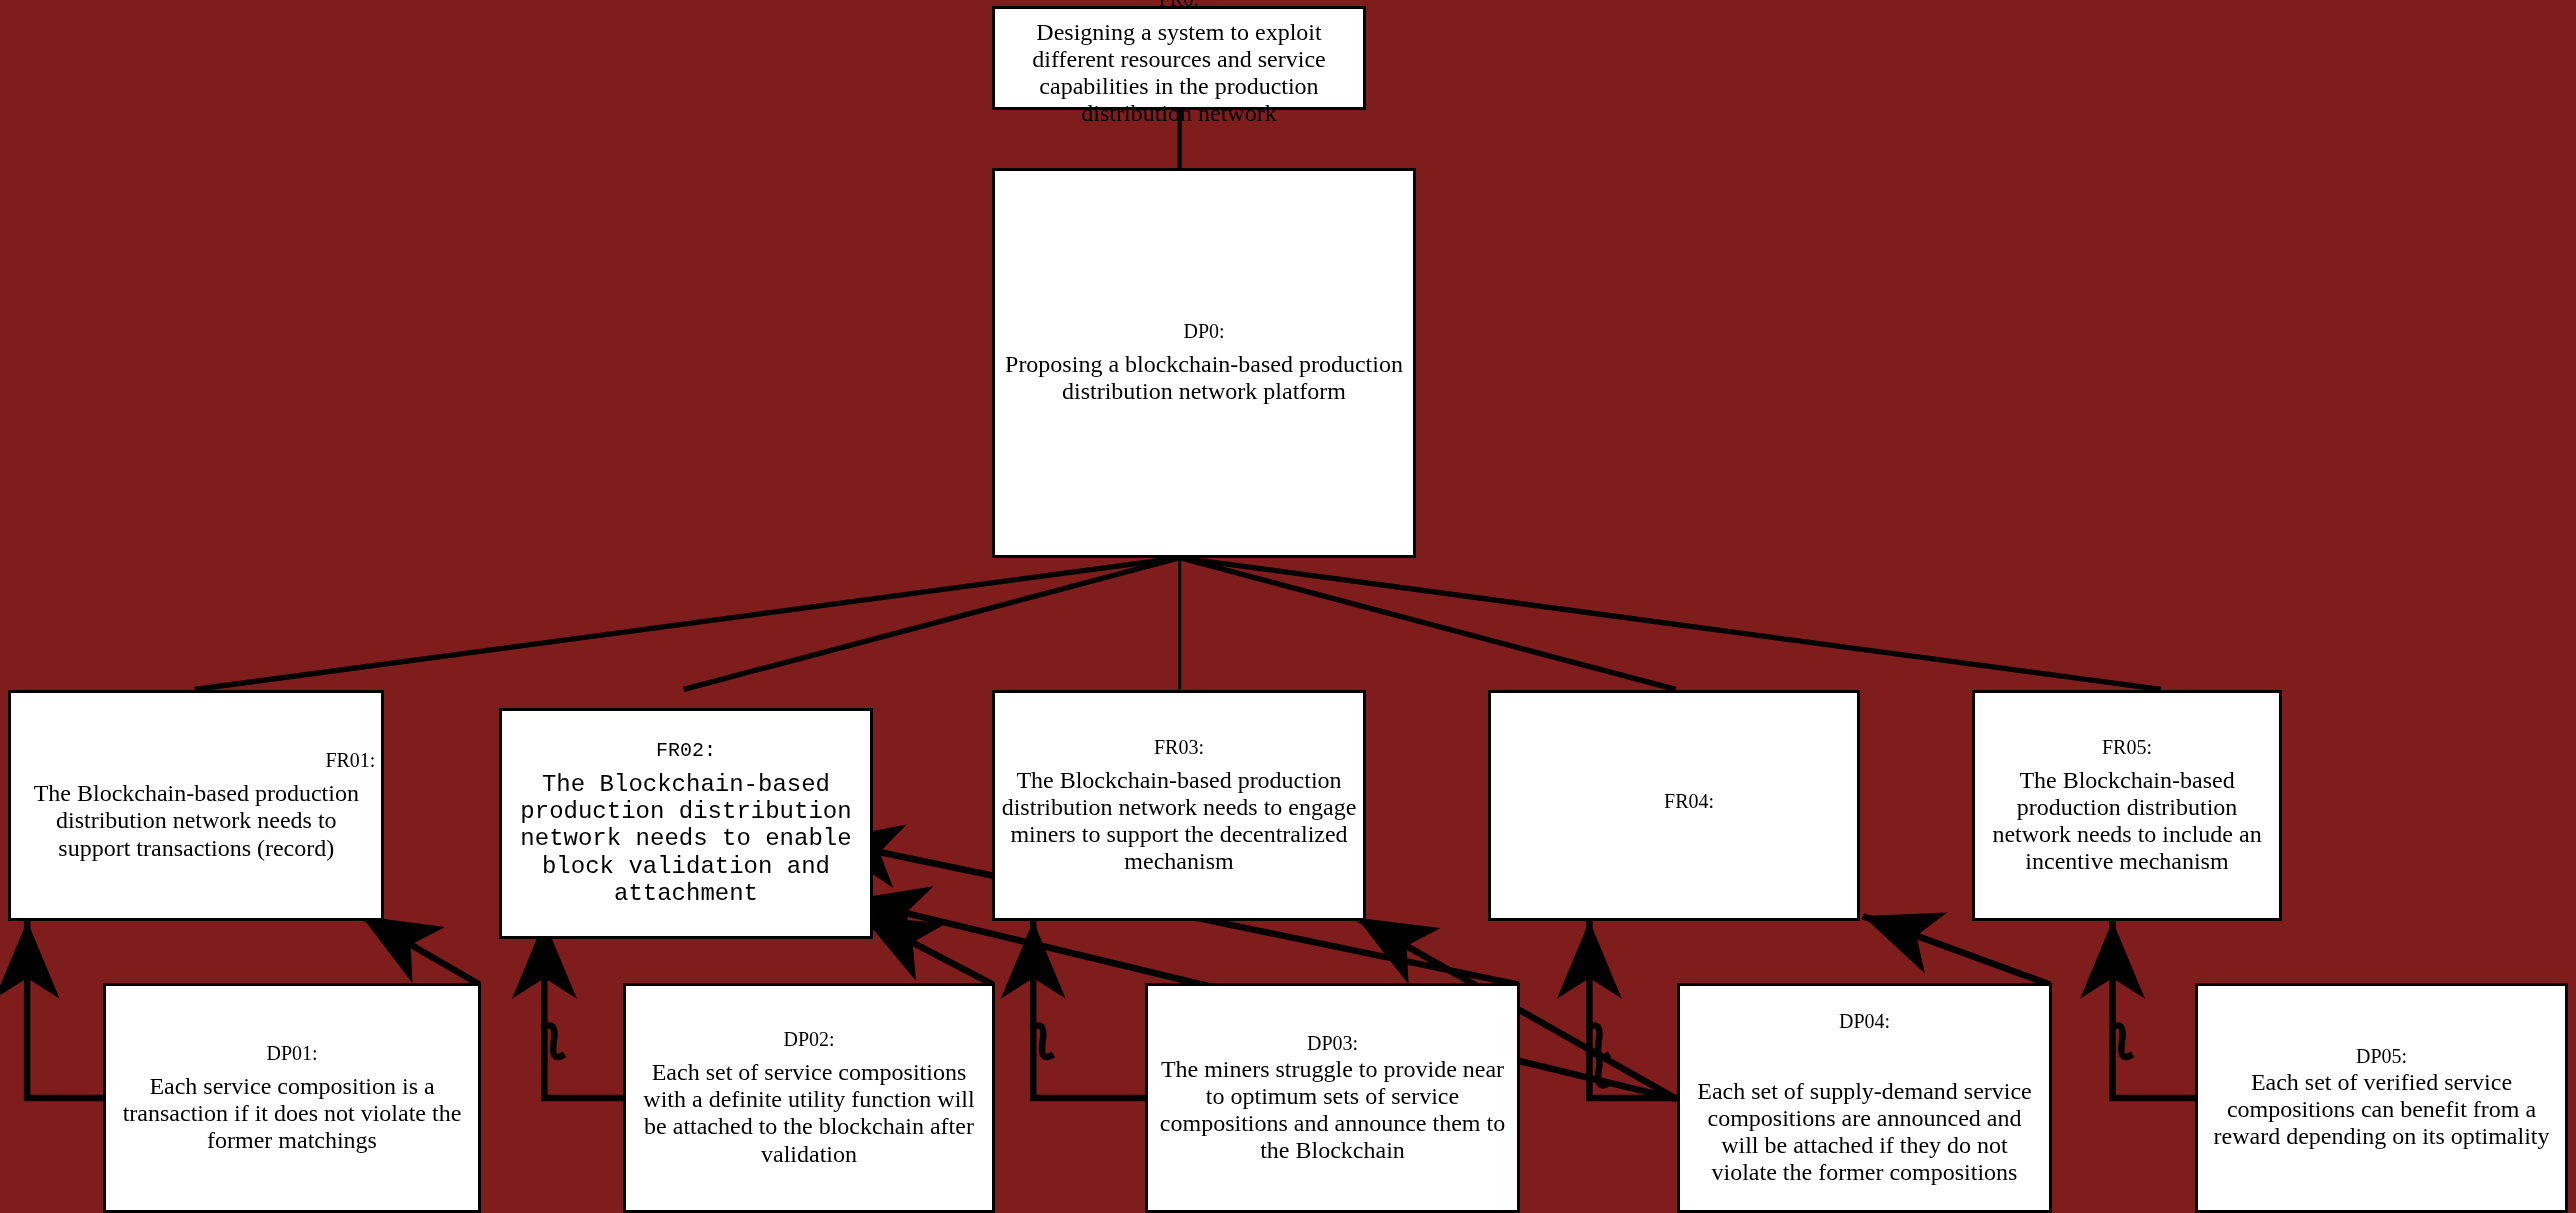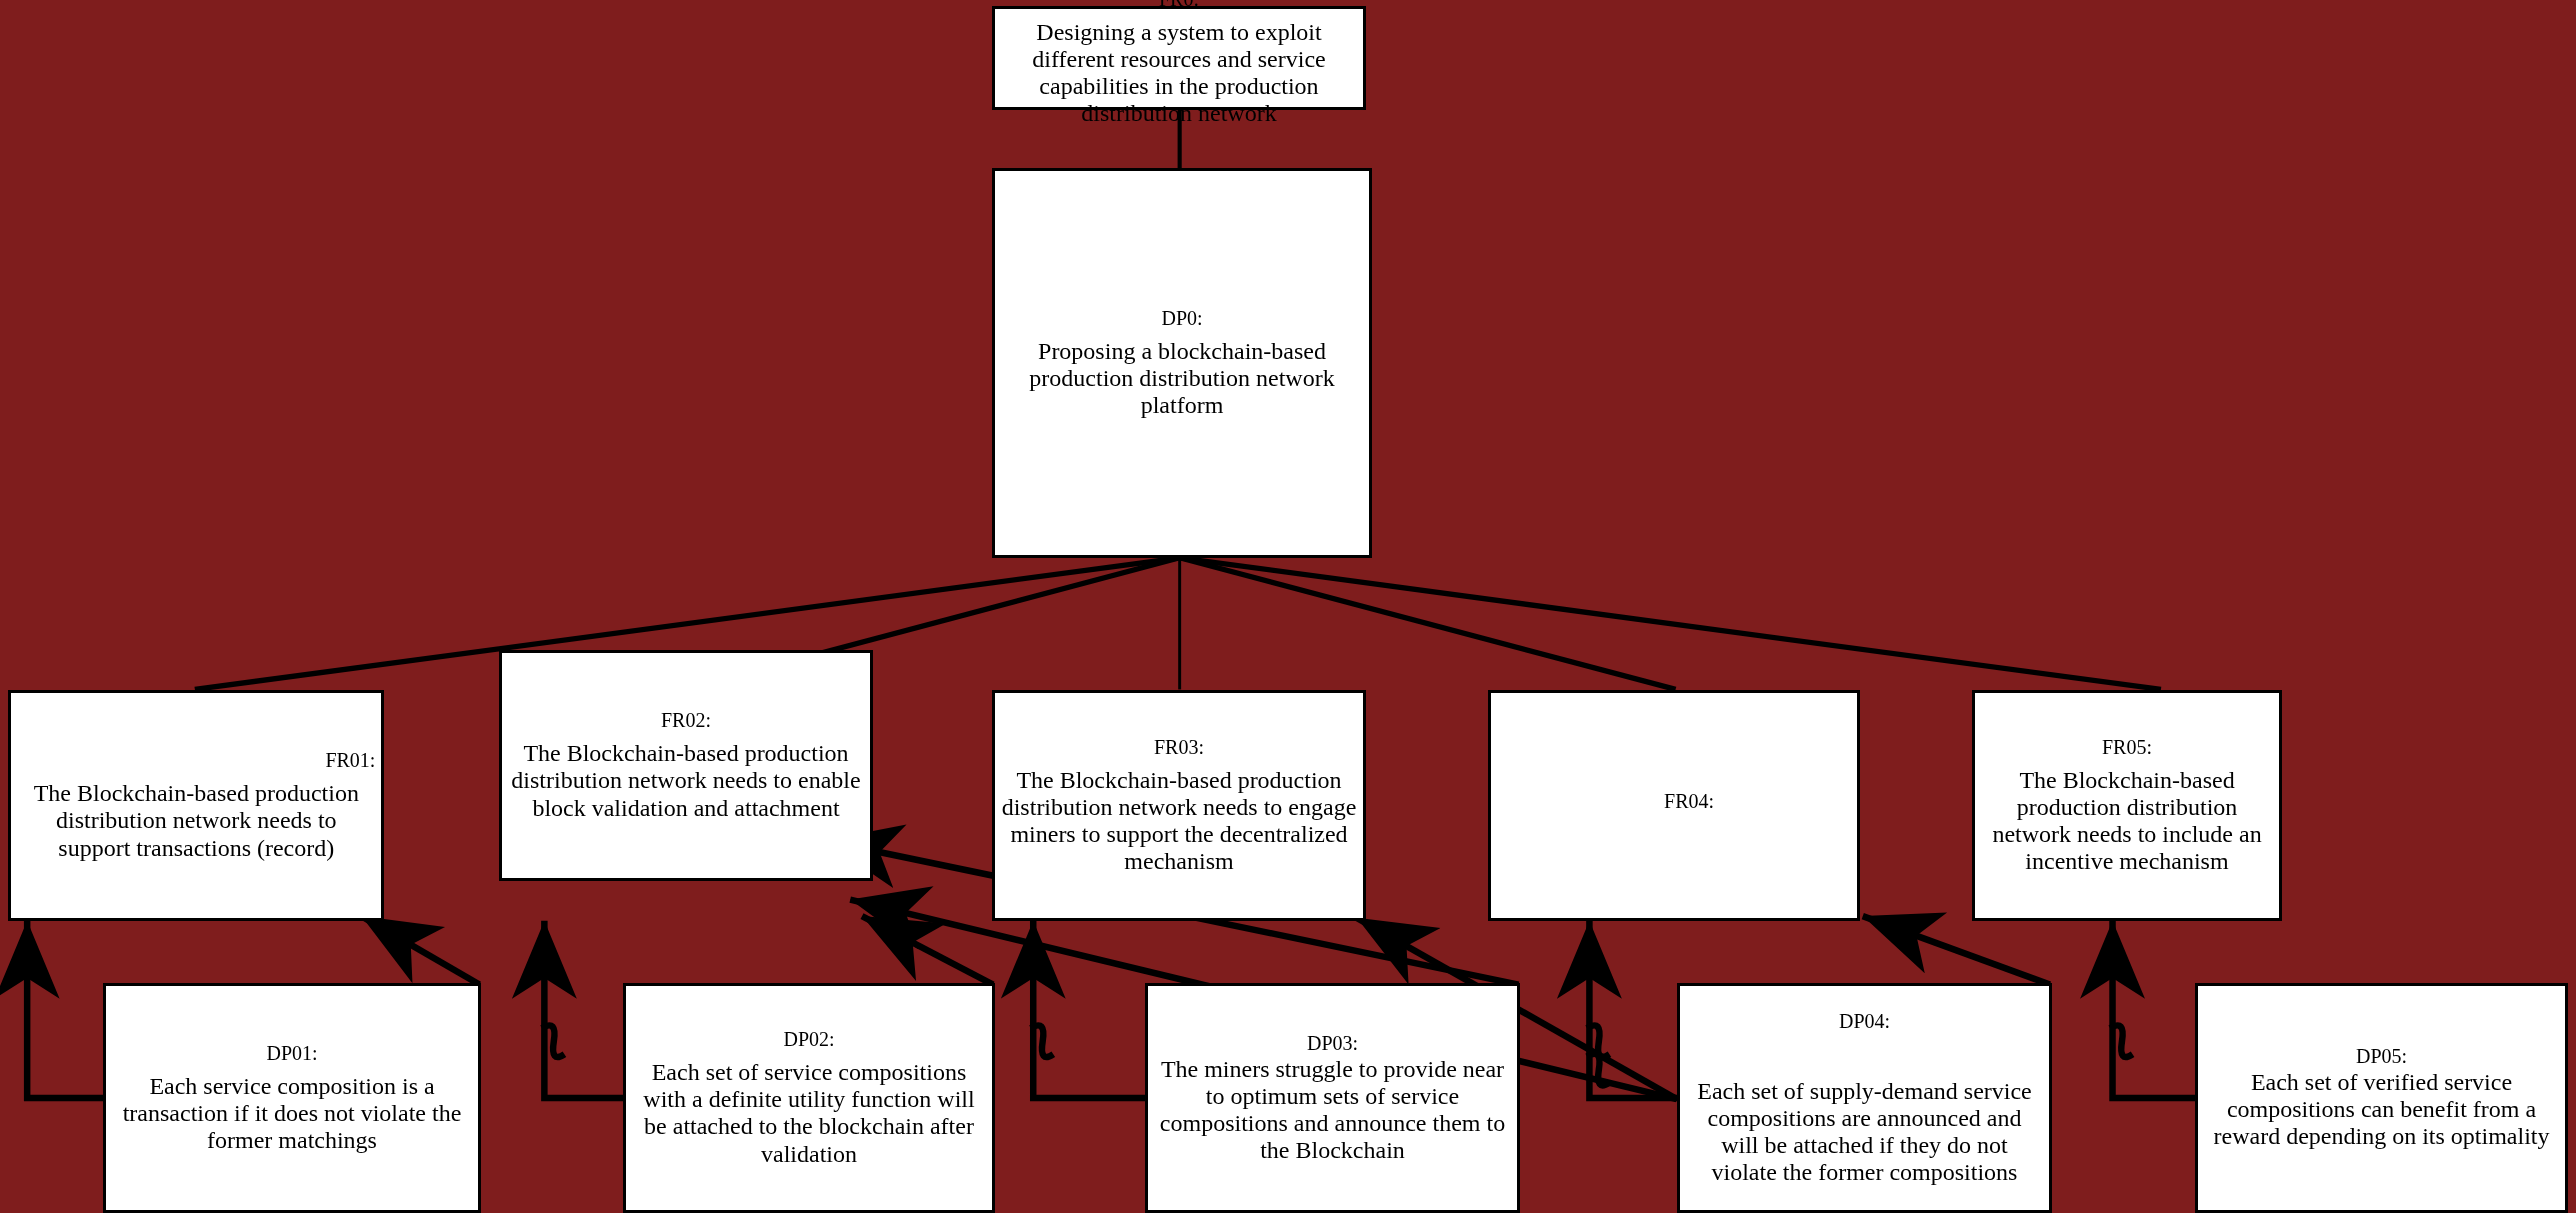--- a/index.html
+++ b/index.html
@@ -112,31 +112,31 @@
       <path d="M2688,1790 q26,-16 20,22 q-6,38 18,22"></path>
       <path d="M3574,1742 q26,-16 20,22 q-6,38 18,22"></path>
     </g>
   </svg>
 
   <div class="node" style="left:992px;top:5.9px;width:374px;height:104px;">
     <span class="code">FR0:</span>
     <span class="desc">Designing a system to exploit different resources and service capabilities in the production distribution network</span>
   </div>
 
-  <div class="node" style="left:992px;top:168px;width:380px;height:390px;">
+  <div class="node" style="left:992px;top:168px;width:424px;height:390px;">
     <span class="code">DP0:</span>
     <span class="desc">Proposing a blockchain-based production distribution network platform</span>
   </div>
 
   <div class="node z-top" style="left:8.3px;top:690px;width:376px;height:231px;align-items:flex-end;">
     <span class="code">FR01:</span>
     <span class="desc">The Blockchain-based production distribution network needs to support transactions (record)</span>
   </div>
 
-  <div class="node z-top" style="left:499px;top:650px;width:374px;height:231px;">
+  <div class="node z-top" style="left:499px;top:708px;width:374px;height:231px;font-family:Liberation Mono, monospace;">
     <span class="code">FR02:</span>
     <span class="desc">The Blockchain-based production distribution network needs to enable block validation and attachment</span>
   </div>
 
   <div class="node z-top" style="left:992px;top:690px;width:374px;height:231px;">
     <span class="code">FR03:</span>
     <span class="desc">The Blockchain-based production distribution network needs to engage miners to support the decentralized mechanism</span>
   </div>
 
   <div class="node z-top" style="left:1488px;top:690px;width:372px;height:231px;padding-left:36px;">

